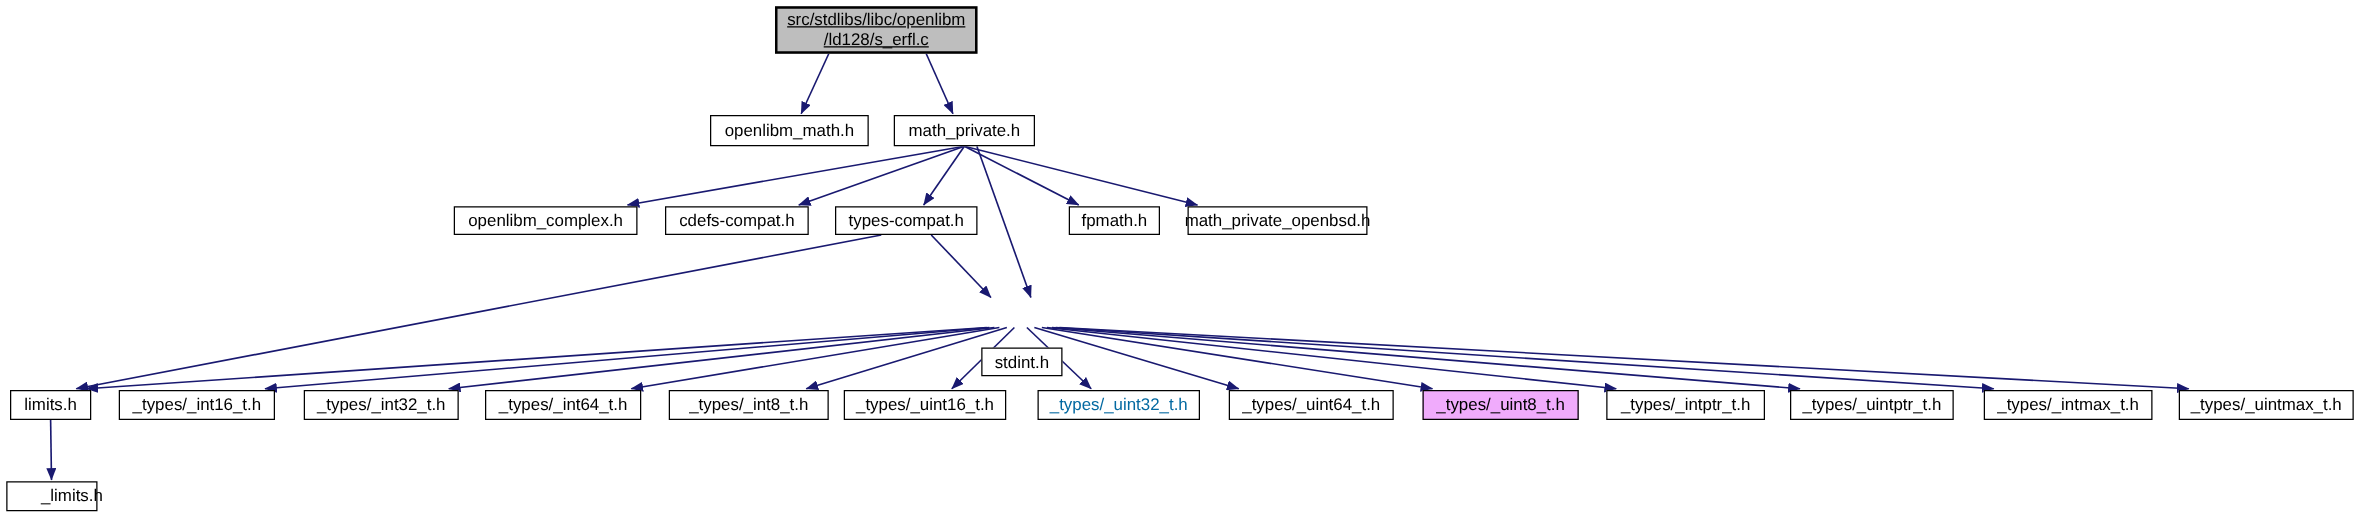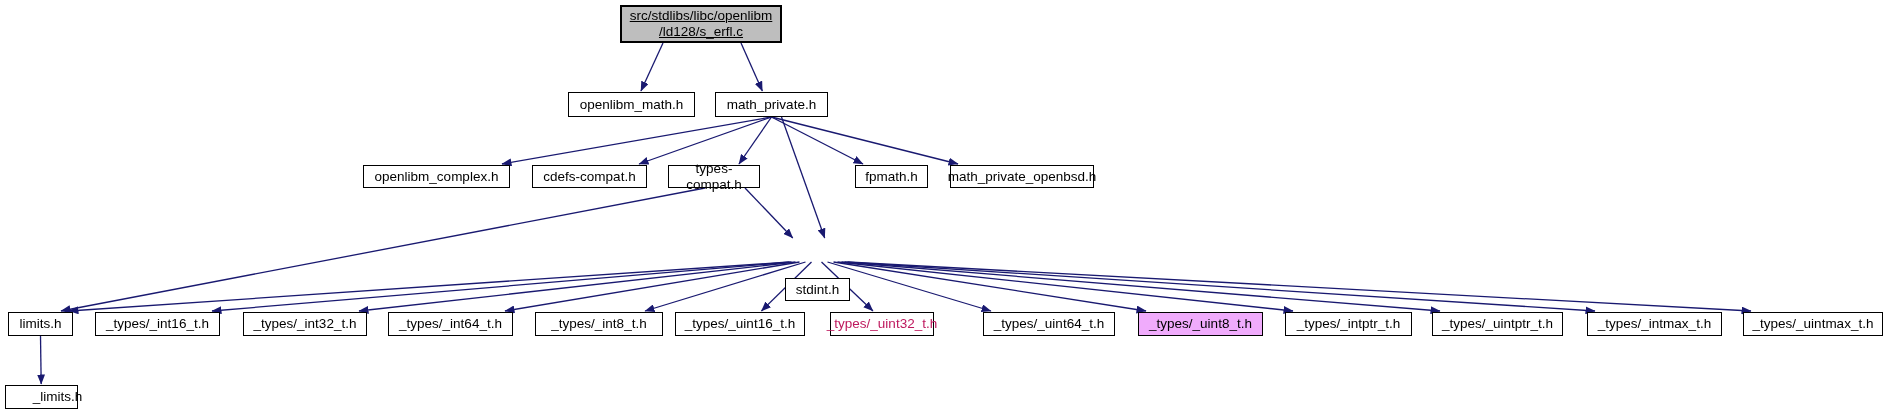--- a/index.html
+++ b/index.html
@@ -80,31 +80,31 @@
         <line x1="40.5" y1="336" x2="41.2" y2="384" stroke="#191970" stroke-width="1.3" marker-end="url(#arrowhead)"></line>
       </g>
   </svg>
   <div id="node-layer">
       <div class="node root" style="left: 620px; top: 5px; width: 162px; height: 38px; background: rgb(190, 190, 190); border-color: rgb(0, 0, 0); color: rgb(0, 0, 0);">src/stdlibs/libc/openlibm
 /ld128/s_erfl.c</div>
       <div class="node" style="left: 568px; top: 92px; width: 127px; height: 25px; background: rgb(255, 255, 255); border-color: rgb(0, 0, 0); color: rgb(0, 0, 0);">openlibm_math.h</div>
       <div class="node" style="left: 715px; top: 92px; width: 113px; height: 25px; background: rgb(255, 255, 255); border-color: rgb(0, 0, 0); color: rgb(0, 0, 0);">math_private.h</div>
       <div class="node" style="left: 363px; top: 165px; width: 147px; height: 23px; background: rgb(255, 255, 255); border-color: rgb(0, 0, 0); color: rgb(0, 0, 0);">openlibm_complex.h</div>
       <div class="node" style="left: 532px; top: 165px; width: 115px; height: 23px; background: rgb(255, 255, 255); border-color: rgb(0, 0, 0); color: rgb(0, 0, 0);">cdefs-compat.h</div>
-      <div class="node" style="left: 668px; top: 165px; width: 92px; height: 23px; background: rgb(255, 255, 255); border-color: rgb(0, 0, 0); color: rgb(0, 0, 0);">types-compat.h</div>
+      <div class="node" style="left: 668px; top: 165px; width: 114px; height: 23px; background: rgb(255, 255, 255); border-color: rgb(0, 0, 0); color: rgb(0, 0, 0);">types-compat.h</div>
       <div class="node" style="left: 855px; top: 165px; width: 73px; height: 23px; background: rgb(255, 255, 255); border-color: rgb(0, 0, 0); color: rgb(0, 0, 0);">fpmath.h</div>
       <div class="node" style="left: 950px; top: 165px; width: 144px; height: 23px; background: rgb(255, 255, 255); border-color: rgb(0, 0, 0); color: rgb(0, 0, 0);">math_private_openbsd.h</div>
       <div class="node" style="left: 785px; top: 239px; width: 65px; height: 23px; background: rgb(255, 255, 255); border-color: rgb(0, 0, 0); color: rgb(0, 0, 0); margin-top: 39px;">stdint.h</div>
       <div class="node" style="left: 8px; top: 312px; width: 65px; height: 24px; background: rgb(255, 255, 255); border-color: rgb(0, 0, 0); color: rgb(0, 0, 0);">limits.h</div>
       <div class="node" style="left: 95px; top: 312px; width: 125px; height: 24px; background: rgb(255, 255, 255); border-color: rgb(0, 0, 0); color: rgb(0, 0, 0);">_types/_int16_t.h</div>
       <div class="node" style="left: 243px; top: 312px; width: 124px; height: 24px; background: rgb(255, 255, 255); border-color: rgb(0, 0, 0); color: rgb(0, 0, 0);">_types/_int32_t.h</div>
       <div class="node" style="left: 388px; top: 312px; width: 125px; height: 24px; background: rgb(255, 255, 255); border-color: rgb(0, 0, 0); color: rgb(0, 0, 0);">_types/_int64_t.h</div>
       <div class="node" style="left: 535px; top: 312px; width: 128px; height: 24px; background: rgb(255, 255, 255); border-color: rgb(0, 0, 0); color: rgb(0, 0, 0);">_types/_int8_t.h</div>
       <div class="node" style="left: 675px; top: 312px; width: 130px; height: 24px; background: rgb(255, 255, 255); border-color: rgb(0, 0, 0); color: rgb(0, 0, 0);">_types/_uint16_t.h</div>
-      <div class="node" style="left: 830px; top: 312px; width: 104px; height: 24px; background: rgb(255, 255, 255); border-color: rgb(0, 0, 0); color: #be185d;">_types/_uint32_t.h</div>
+      <div class="node" style="left: 830px; top: 312px; width: 130px; height: 24px; background: rgb(255, 255, 255); border-color: rgb(0, 0, 0); color: #0369a1;">_types/_uint32_t.h</div>
       <div class="node" style="left: 983px; top: 312px; width: 132px; height: 24px; background: rgb(255, 255, 255); border-color: rgb(0, 0, 0); color: rgb(0, 0, 0);">_types/_uint64_t.h</div>
       <div class="node" style="left: 1138px; top: 312px; width: 125px; height: 24px; background: #f0abfc; border-color: rgb(0, 0, 0); color: rgb(0, 0, 0);">_types/_uint8_t.h</div>
       <div class="node" style="left: 1285px; top: 312px; width: 127px; height: 24px; background: rgb(255, 255, 255); border-color: rgb(0, 0, 0); color: rgb(0, 0, 0);">_types/_intptr_t.h</div>
       <div class="node" style="left: 1432px; top: 312px; width: 131px; height: 24px; background: rgb(255, 255, 255); border-color: rgb(0, 0, 0); color: rgb(0, 0, 0);">_types/_uintptr_t.h</div>
       <div class="node" style="left: 1587px; top: 312px; width: 135px; height: 24px; background: rgb(255, 255, 255); border-color: rgb(0, 0, 0); color: rgb(0, 0, 0);">_types/_intmax_t.h</div>
       <div class="node" style="left: 1743px; top: 312px; width: 140px; height: 24px; background: rgb(255, 255, 255); border-color: rgb(0, 0, 0); color: rgb(0, 0, 0);">_types/_uintmax_t.h</div>
       <div class="node" style="left: 5px; top: 385px; width: 73px; height: 24px; background: rgb(255, 255, 255); border-color: rgb(0, 0, 0); color: rgb(0, 0, 0); padding-left: 32px;">_limits.h</div>
     </div>
 </div>
 

